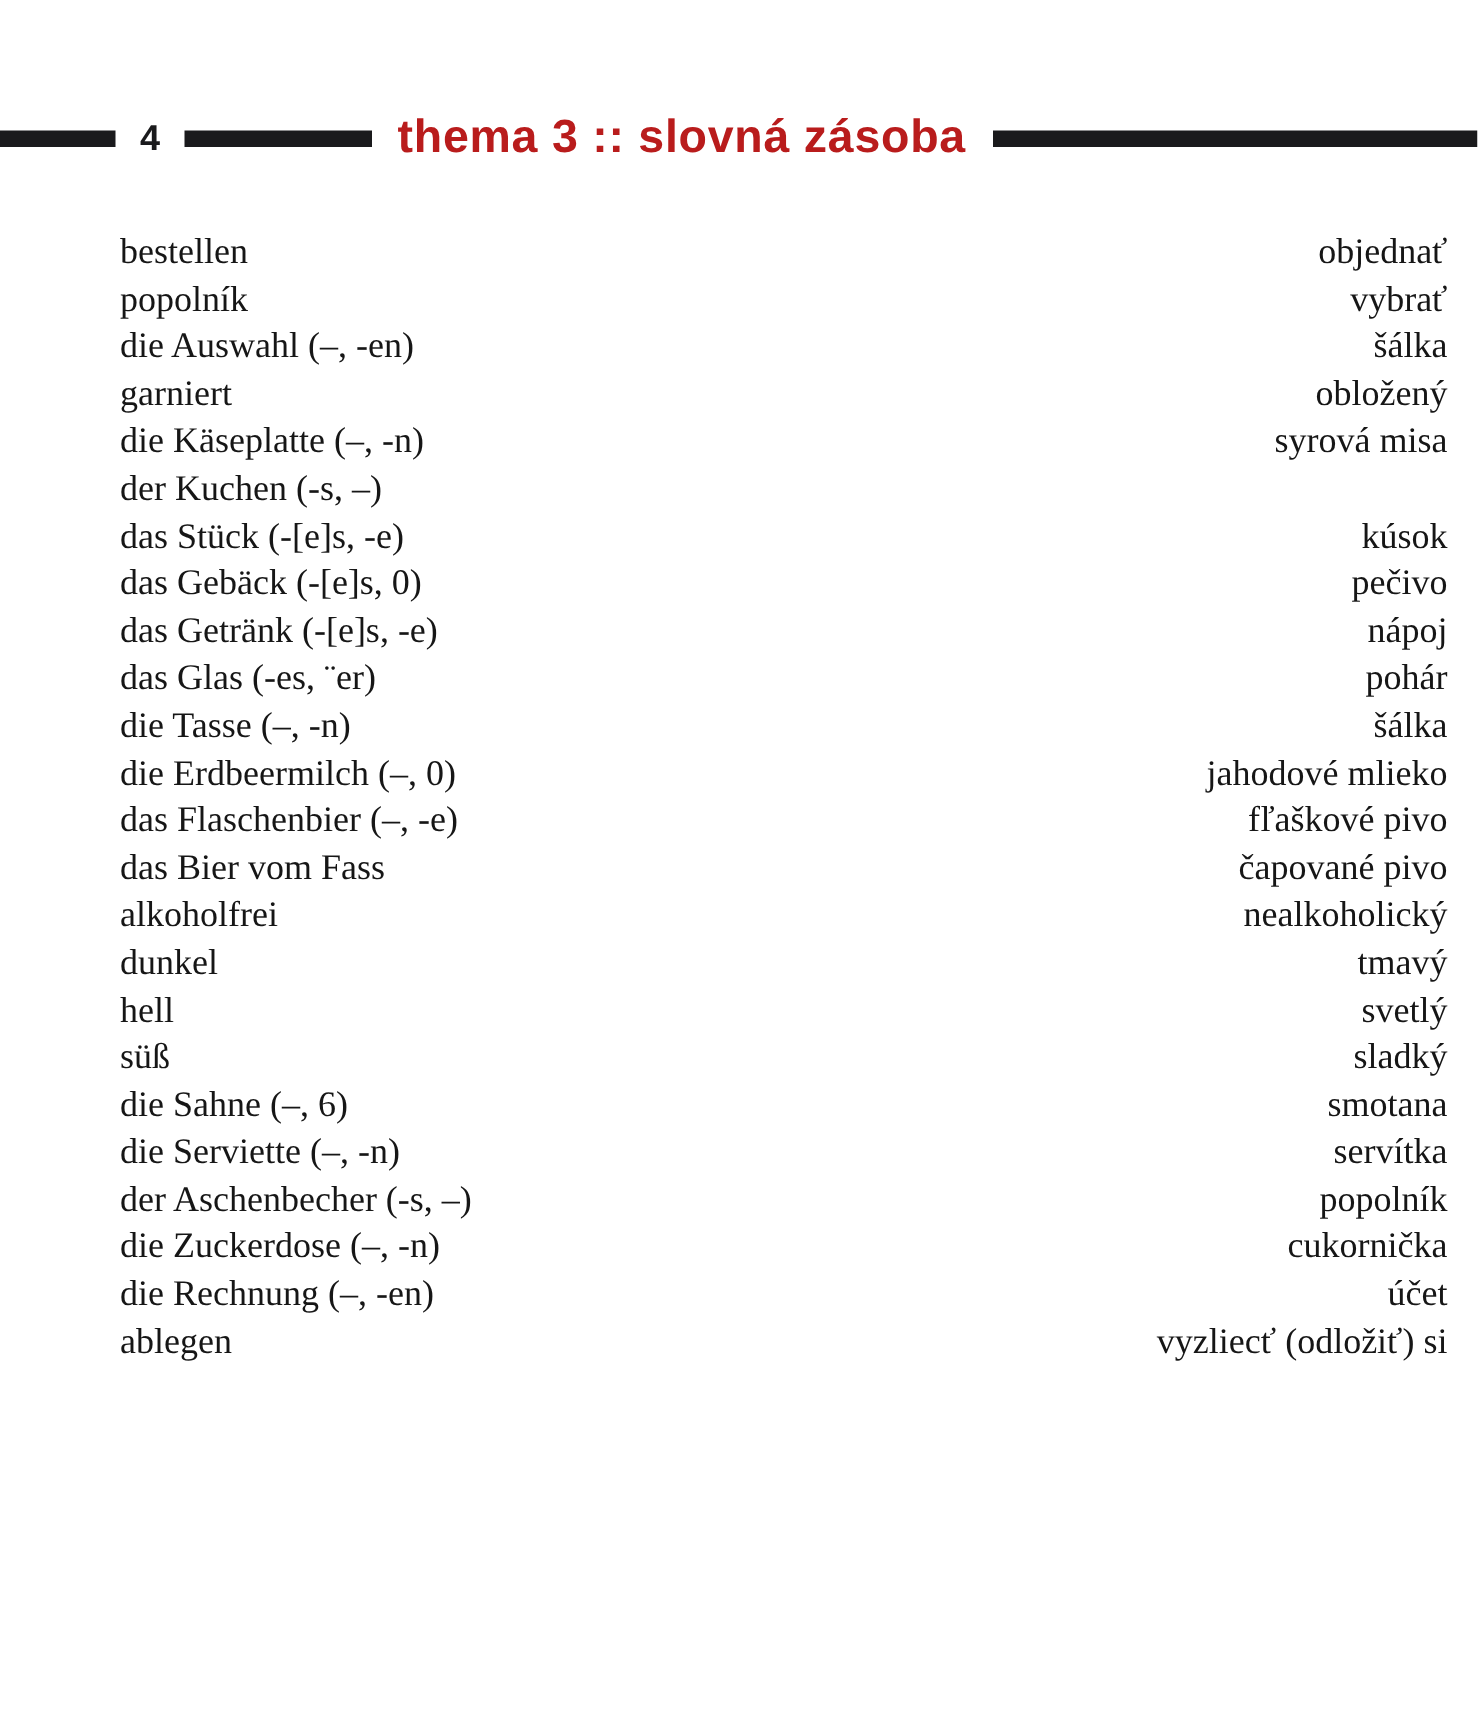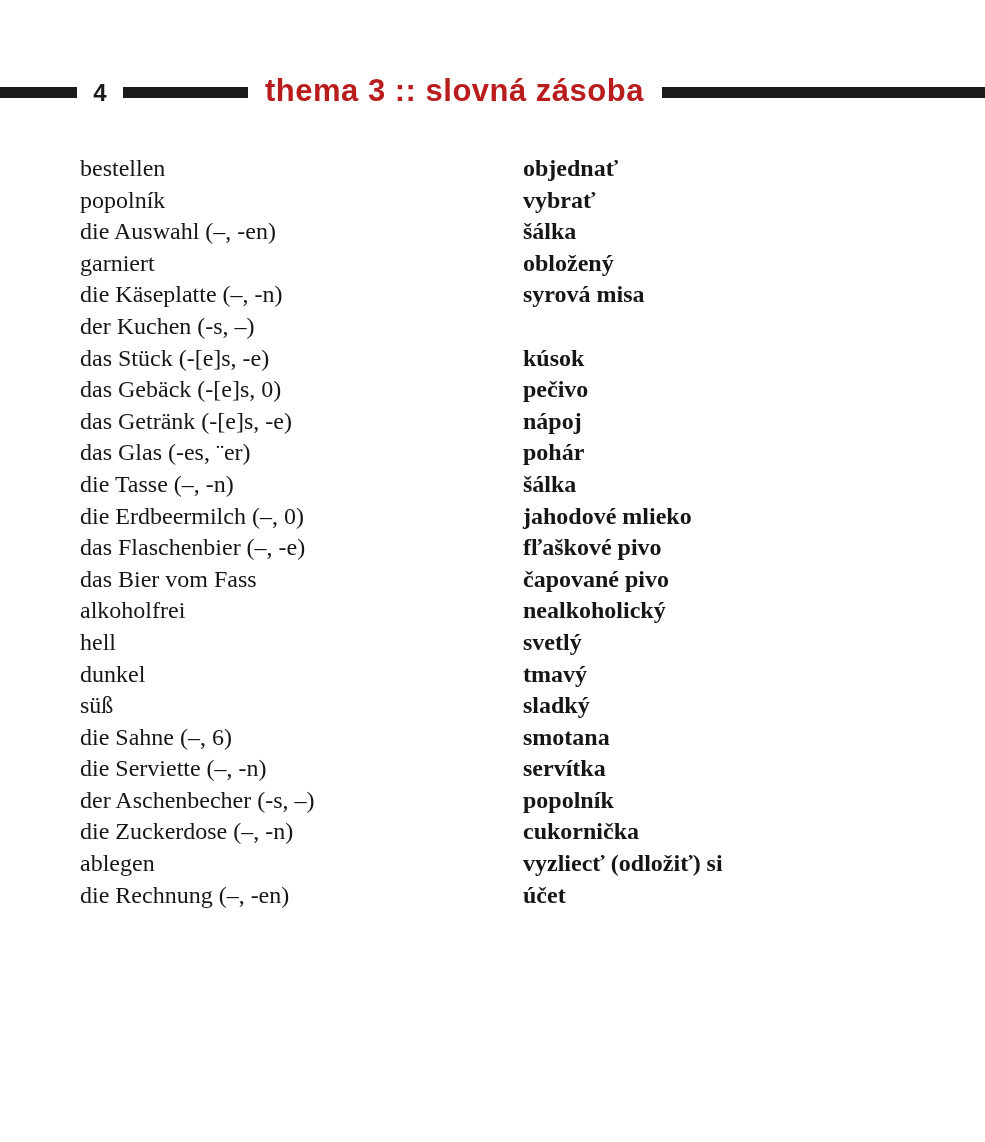--- a/index.html
+++ b/index.html
@@ -69,21 +69,21 @@
   .row {
     display: grid;
     grid-template-columns: 443px 1fr;
     height: 31.6px;
     align-items: center;
     font-size: 24px;
     line-height: 31.6px;
     white-space: nowrap;
   }
   .de { font-weight: 400; }
-  .sk { font-weight: 700; }
+  .sk { font-weight: 400; text-align: right; }
 </style>
 </head>
 <body>
 
 <div class="page">
 
   <div class="header">
     <div class="rule rule-left"></div>
     <div class="page-number">4</div>
     <div class="rule rule-mid"></div>
@@ -145,26 +145,26 @@
       </div>
       <div class="row">
         <span class="de">das Bier vom Fass</span>
         <span class="sk">čapované pivo</span>
       </div>
       <div class="row">
         <span class="de">alkoholfrei</span>
         <span class="sk">nealkoholický</span>
       </div>
       <div class="row">
+        <span class="de">dunkel</span>
+        <span class="sk">tmavý</span>
+      </div>
+      <div class="row">
         <span class="de">hell</span>
         <span class="sk">svetlý</span>
-      </div>
-      <div class="row">
-        <span class="de">dunkel</span>
-        <span class="sk">tmavý</span>
       </div>
       <div class="row">
         <span class="de">süß</span>
         <span class="sk">sladký</span>
       </div>
       <div class="row">
         <span class="de">die Sahne (–, 6)</span>
         <span class="sk">smotana</span>
       </div>
       <div class="row">
@@ -173,22 +173,22 @@
       </div>
       <div class="row">
         <span class="de">der Aschenbecher (-s, –)</span>
         <span class="sk">popolník</span>
       </div>
       <div class="row">
         <span class="de">die Zuckerdose (–, -n)</span>
         <span class="sk">cukornička</span>
       </div>
       <div class="row">
+        <span class="de">die Rechnung (–, -en)</span>
+        <span class="sk">účet</span>
+      </div>
+      <div class="row">
         <span class="de">ablegen</span>
         <span class="sk">vyzliecť (odložiť) si</span>
-      </div>
-      <div class="row">
-        <span class="de">die Rechnung (–, -en)</span>
-        <span class="sk">účet</span>
       </div>
     </div>
 
 </div>
 
 </body></html>

